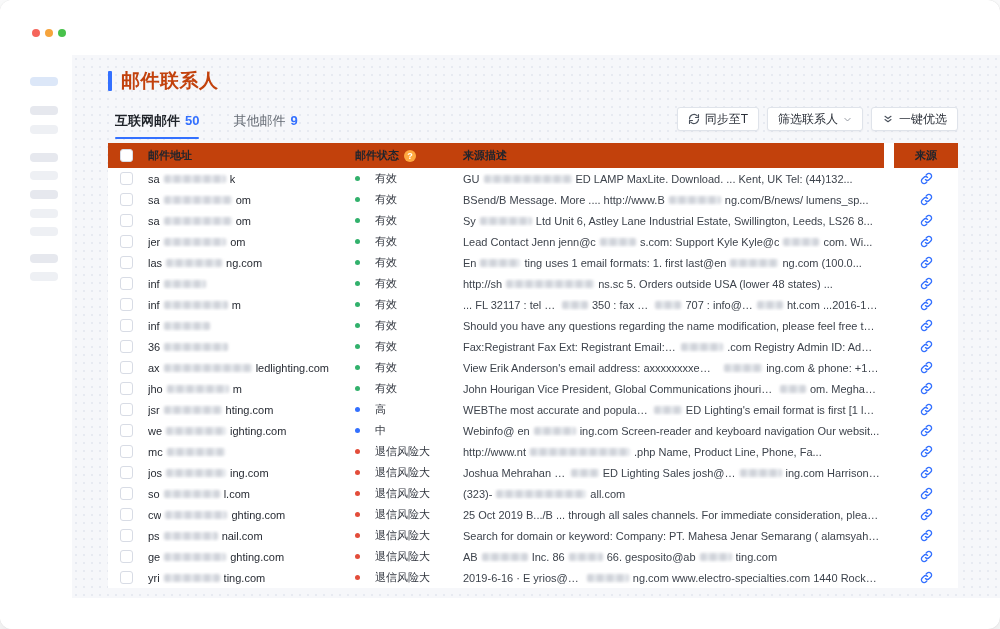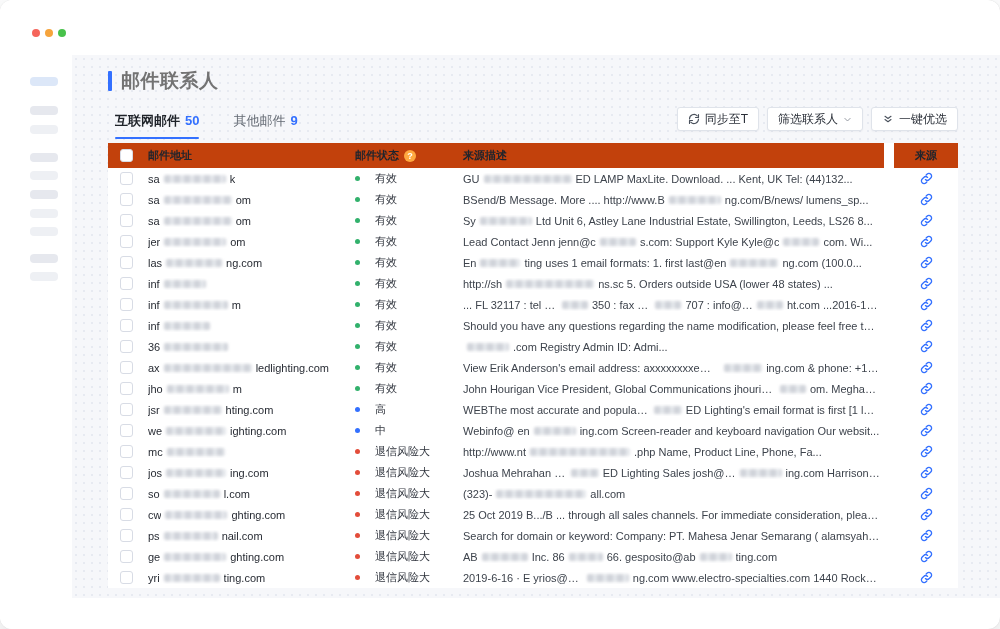--- a/index.html
+++ b/index.html
@@ -19,21 +19,21 @@
   .pill.blue{ background:#dce7f8; } .pill.dark{ background:#e6e8ee; } .pill.light{ background:#eef0f4; }
   
   .main { position:absolute; left:72px; top:0; right:0; bottom:0; }
   .gray-bg {
     position:absolute; left:0; top:55px; right:0; height:543px; background:#f6f7fa;
     background-image:radial-gradient(circle,#e7eaf1 1px,rgba(0,0,0,0) 1.1px);
     background-size:8px 8px;
   }
   .page-head { position:absolute; left:36px; top:68px; display:flex; align-items:center; gap:9px; }
   .accent-bar { width:4px; height:20px; border-radius:1px; background:#3370ff; }
-  .page-head h1 { font-size:19px; font-weight:700; color:#737373; letter-spacing:.5px; }
+  .page-head h1 { font-size:19px; font-weight:700; color:#c2410c; letter-spacing:.5px; }
   
   .tabs { position:absolute; left:43px; top:112px; display:flex; gap:34px; }
   .tab { font-size:13px; color:#646a73; cursor:pointer; padding-bottom:9px; position:relative; white-space:nowrap; }
   .tab .lbl { font-weight:400; }
   .tab.active .lbl { color:#1f2329; font-weight:700; }
   .tab .count { color:#3370ff; margin-left:5px; font-weight:600; }
   .tab.active::after { content:""; position:absolute; left:0; right:0; bottom:0; height:2px; background:#3370ff; border-radius:1px; }
   
   .toolbar { position:absolute; right:42px; top:107px; display:flex; gap:8px; }
   .tb-btn {
@@ -383,20 +383,21 @@
               </div>
     <div class="c-email">
                 <span class="seg-t">36</span>
                 <span class="seg-b" style="width: 64px;"></span>
               </div>
     <div class="c-status">
       <span class="dot" style="background: rgb(50, 177, 108);"></span>
       <span>有效</span>
     </div>
     <div class="c-desc">
+                <span class="seg-t">Fax:Registrant Fax Ext: Registrant Email: 36</span>
                 <span class="seg-b" style="width: 42px;"></span>
                 <span class="seg-t">.com Registry Admin ID: Admi...</span>
               </div>
     <div class="c-gap"></div>
     <div class="c-src">
       <svg class="link-icon" viewBox="0 0 24 24">
                   <path d="M10 14a5 5 0 0 0 7.07 0l2.83-2.83a5 5 0 1 0-7.07-7.07L11.4 5.53"></path>
                   <path d="M14 10a5 5 0 0 0-7.07 0L4.1 12.83a5 5 0 1 0 7.07 7.07l1.43-1.43"></path>
                 </svg>
     </div>

